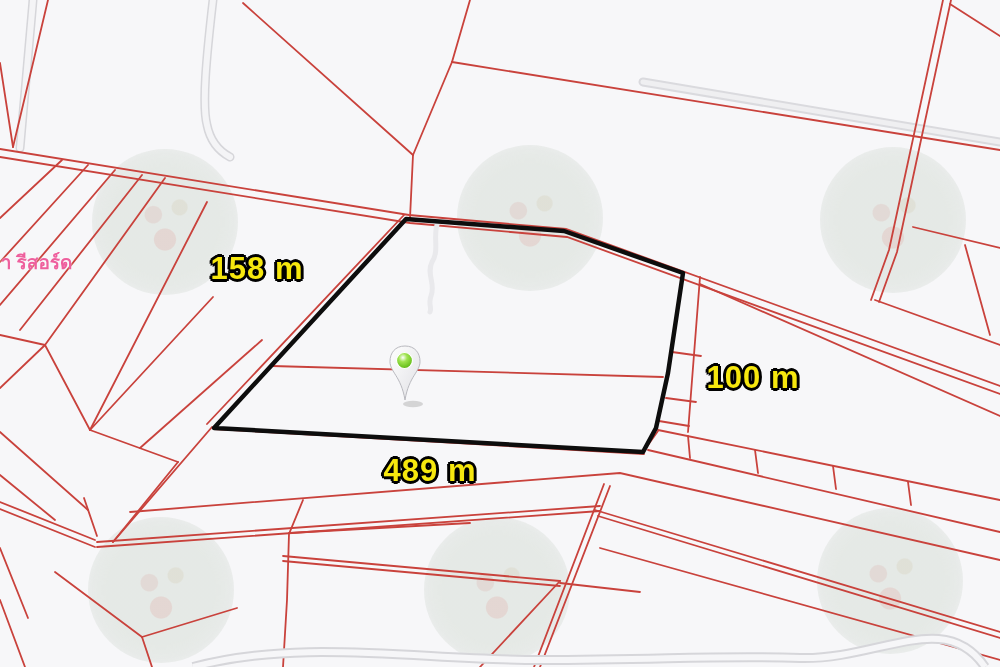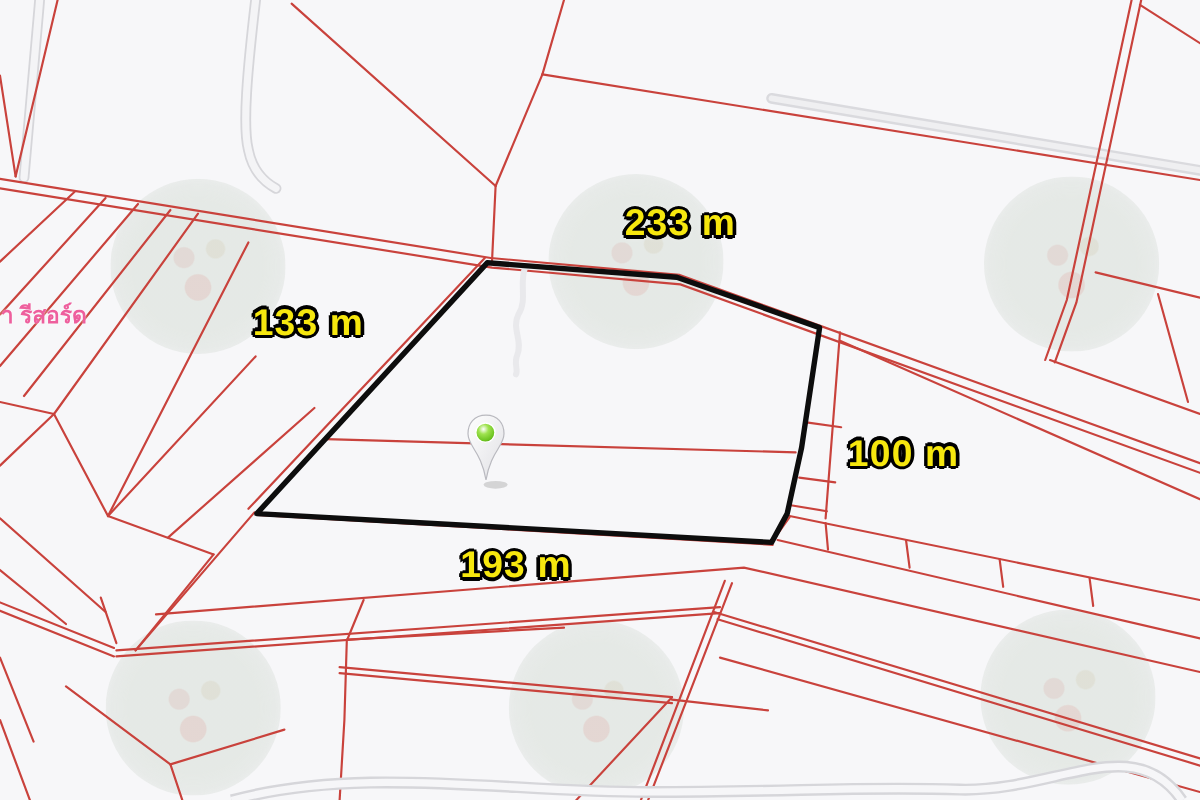--- a/index.html
+++ b/index.html
@@ -134,24 +134,23 @@
     </g>
 
     <path d="M438,222 C432,235 440,250 432,262 C426,274 436,284 431,296 C428,303 432,308 430,312" stroke="#e9e9ec" stroke-width="5" fill="none" stroke-linecap="round"></path>
 
     <path d="M193,667 C300,638 420,660 540,660 C660,660 720,655 800,658 C880,660 945,608 985,667" stroke="#d6d6da" stroke-width="10" fill="none"></path>
     <path d="M193,667 C300,638 420,660 540,660 C660,660 720,655 800,658 C880,660 945,608 985,667" stroke="#f6f6f8" stroke-width="6" fill="none"></path>
 
     <path d="M406,219 L564,231 L683,273 L668,373 L656,428 L643,452 L214,428 Z" stroke="#0d0d0d" stroke-width="4.5" fill="none" stroke-linejoin="round"></path>
   </svg>
 
-  <div class="dim-label" style="left:567px;top:186px;">233 m</div>
-  <div class="dim-label" style="left:257px;top:269px;">133 m</div>
+  <div class="dim-label" style="left:257px;top:269px;">158 m</div>
   <div class="dim-label" style="left:753px;top:378px;">100 m</div>
-  <div class="dim-label" style="left:430px;top:471px;">193 m</div>
+  <div class="dim-label" style="left:430px;top:471px;">489 m</div>
 
   <div class="place-label" style="left:-10px;top:262px;">วา รีสอร์ด</div>
 
   <svg id="pin" width="44" height="70" viewBox="0 0 44 70">
     <defs>
       <radialGradient id="ball" cx="40%" cy="32%" r="75%">
         <stop offset="0%" stop-color="#ffffff"></stop>
         <stop offset="35%" stop-color="#9fe34f"></stop>
         <stop offset="80%" stop-color="#6cc320"></stop>
         <stop offset="100%" stop-color="#4f9a12"></stop>

